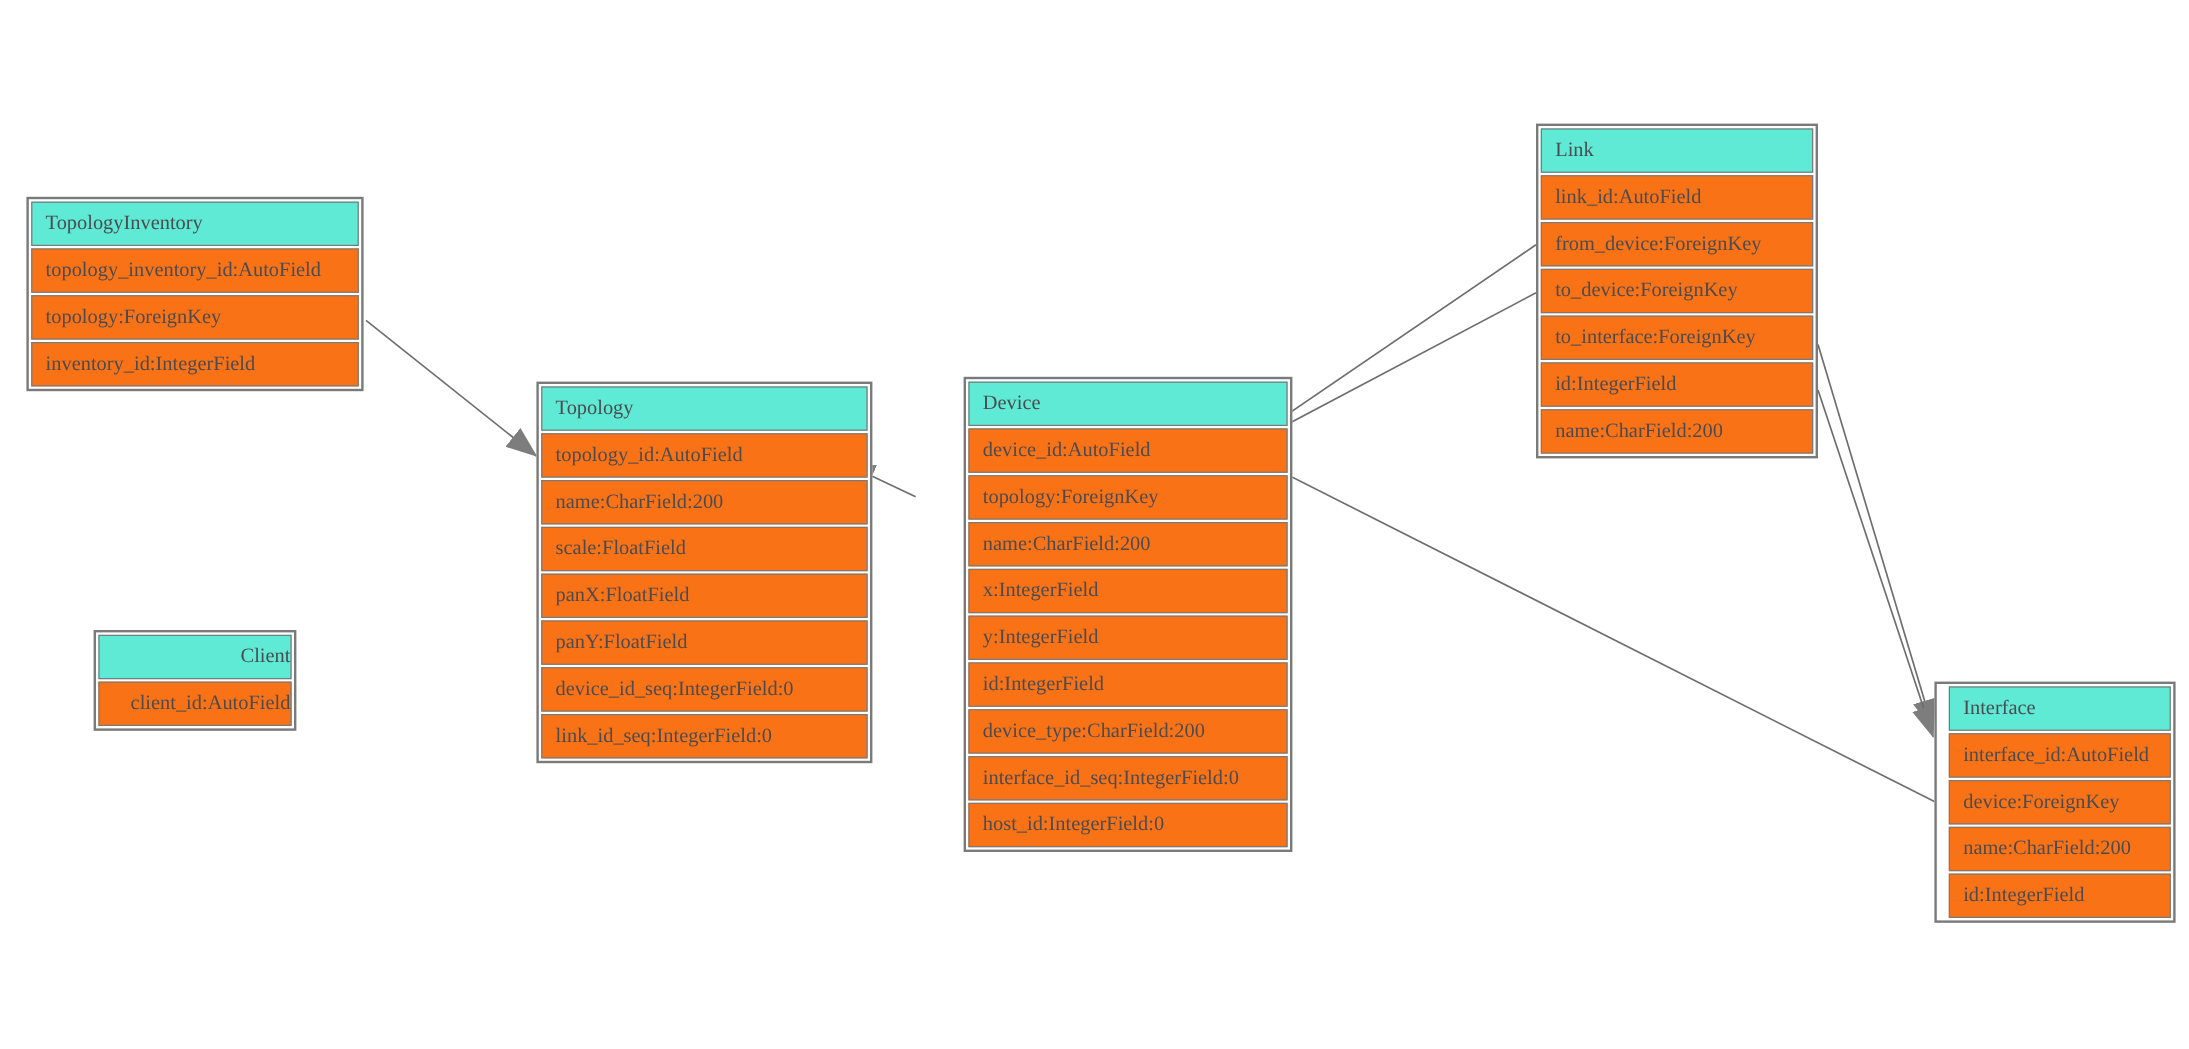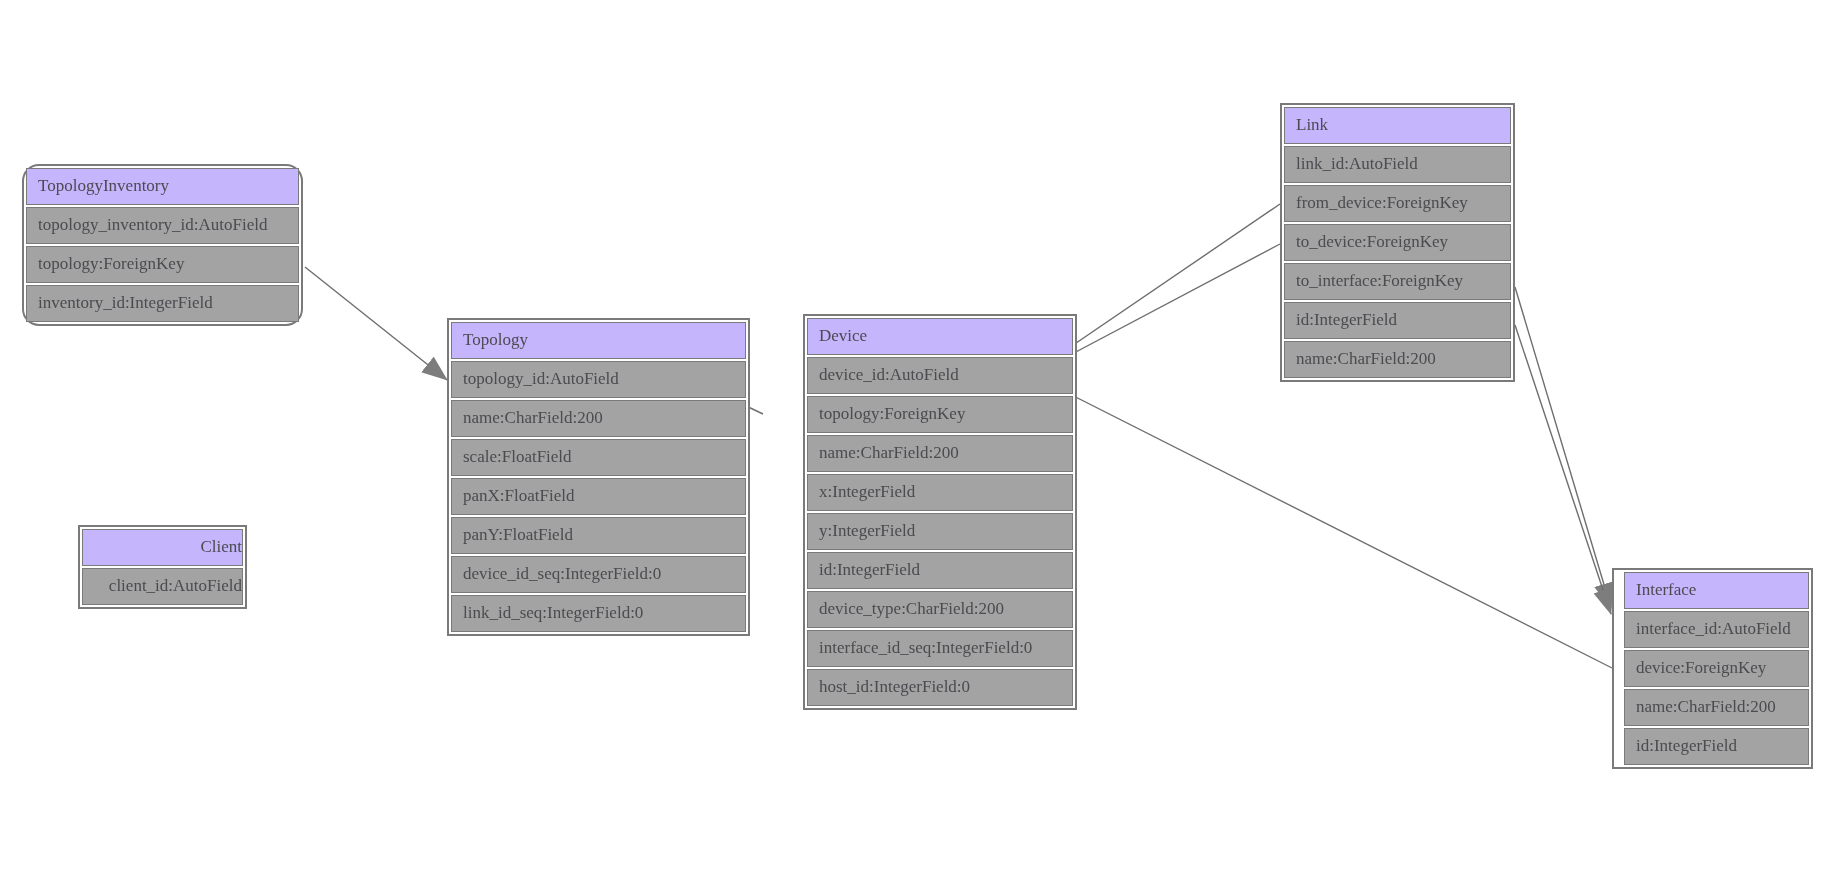--- a/index.html
+++ b/index.html
@@ -26,30 +26,30 @@
     box-sizing: border-box;
     border: 2px solid #7a7a7a;
     background: #ffffff;
     padding: 0 2px 2px 2px;
   }
   .cell {
     box-sizing: border-box;
     height: 37px;
     margin-top: 2px;
     border: 1px solid #7a7a7a;
-    background: #a3a3a3;
+    background: #f97316;
     color: #4b4b50;
     font-size: 17px;
     line-height: 34px;
     padding-left: 11px;
     white-space: nowrap;
     overflow: hidden;
   }
   .cell.header {
-    background: #c4b5fd;
+    background: #5eead4;
   }
   .edge {
     stroke: #6e6e6e;
     stroke-width: 1.4;
     fill: none;
   }
 </style>
 </head>
 <body>
 
@@ -63,28 +63,28 @@
     </defs>
     <line class="edge" x1="305" y1="267" x2="447" y2="380" marker-end="url(#arrow)"></line>
     <line class="edge" x1="763" y1="414" x2="704" y2="386" marker-end="url(#arrow)"></line>
     <line class="edge" x1="1280" y1="204" x2="1038" y2="369" marker-end="url(#arrow)"></line>
     <line class="edge" x1="1280" y1="244" x2="1038" y2="372" marker-end="url(#arrow)"></line>
     <line class="edge" x1="1612" y1="668" x2="1038" y2="378" marker-end="url(#arrow)"></line>
     <line class="edge" x1="1515" y1="287" x2="1611" y2="608" marker-end="url(#arrow)"></line>
     <line class="edge" x1="1515" y1="325" x2="1611" y2="614" marker-end="url(#arrow)"></line>
   </svg>
 
-  <div class="entity" style="left:22px; top:164px; width:281px;border-radius:17px;">
+  <div class="entity" style="left:22px; top:164px; width:281px;">
     <div class="cell header">TopologyInventory</div>
     <div class="cell">topology_inventory_id:AutoField</div>
     <div class="cell">topology:ForeignKey</div>
     <div class="cell">inventory_id:IntegerField</div>
   </div>
 
-  <div class="entity" style="left:447px; top:318px; width:303px;">
+  <div class="entity" style="left:447px; top:318px; width:280px;">
     <div class="cell header">Topology</div>
     <div class="cell">topology_id:AutoField</div>
     <div class="cell">name:CharField:200</div>
     <div class="cell">scale:FloatField</div>
     <div class="cell">panX:FloatField</div>
     <div class="cell">panY:FloatField</div>
     <div class="cell">device_id_seq:IntegerField:0</div>
     <div class="cell">link_id_seq:IntegerField:0</div>
   </div>
 

